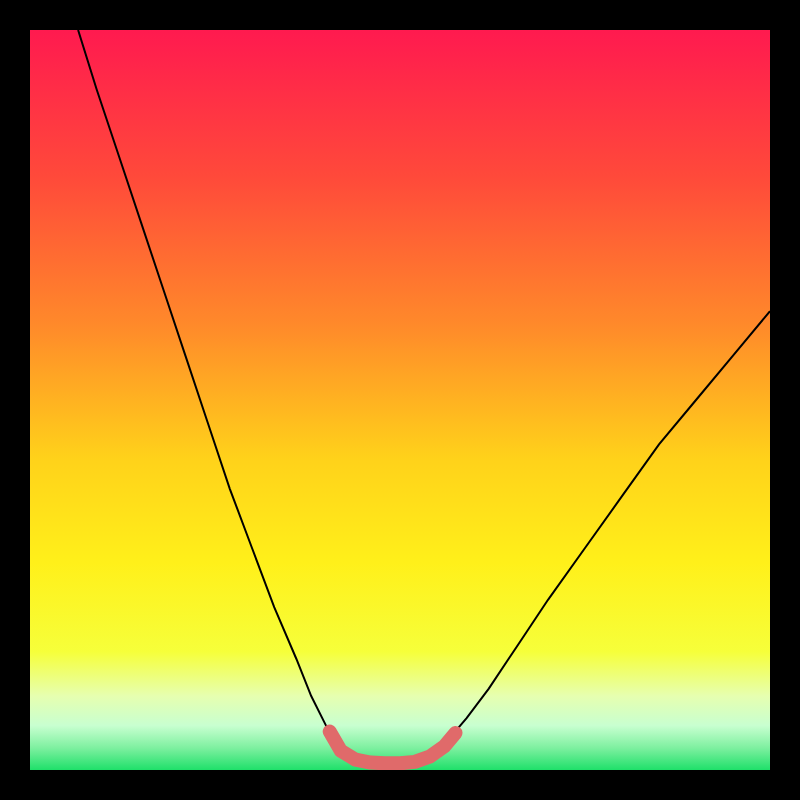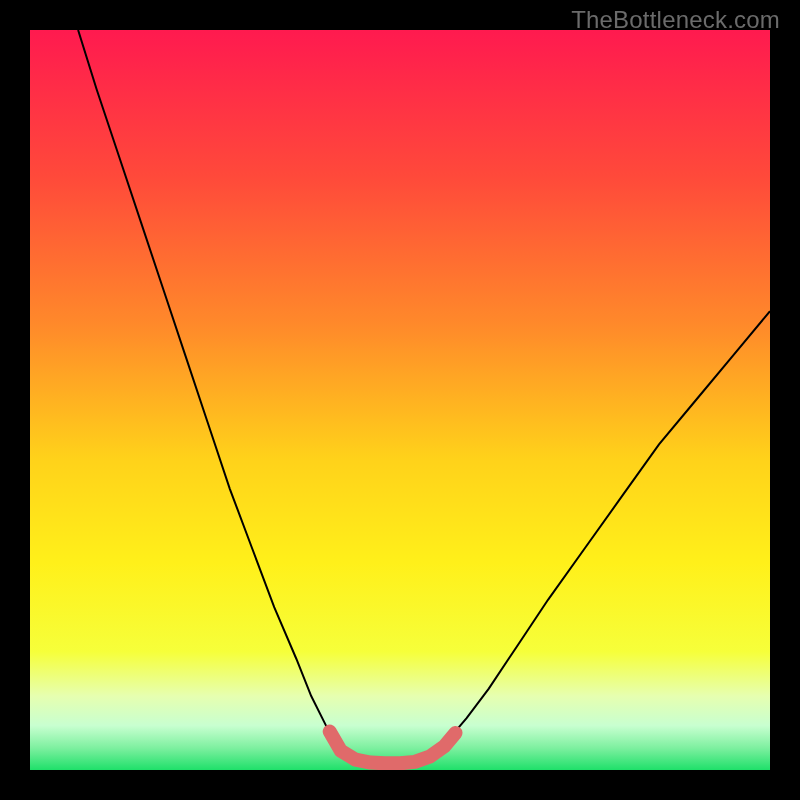--- a/index.html
+++ b/index.html
@@ -34,21 +34,20 @@
     font-size: 24px;
     font-weight: 500;
     letter-spacing: 0.2px;
   }
   svg { display: block; }
 </style>
 </head>
 <body>
 
 <div class="frame">
-  <div class="watermark">TheBottleneck.com</div>
   <div class="plot">
     <svg id="chart-svg" width="740" height="740" viewBox="0 0 740 740">
       <defs>
         <linearGradient id="bg-grad" x1="0" y1="0" x2="0" y2="1">
             <stop offset="0%" stop-color="#ff1a4f"></stop>
             <stop offset="20%" stop-color="#ff4a3a"></stop>
             <stop offset="40%" stop-color="#ff8a2a"></stop>
             <stop offset="58%" stop-color="#ffd21a"></stop>
             <stop offset="72%" stop-color="#fff01a"></stop>
             <stop offset="84%" stop-color="#f6ff3a"></stop>

